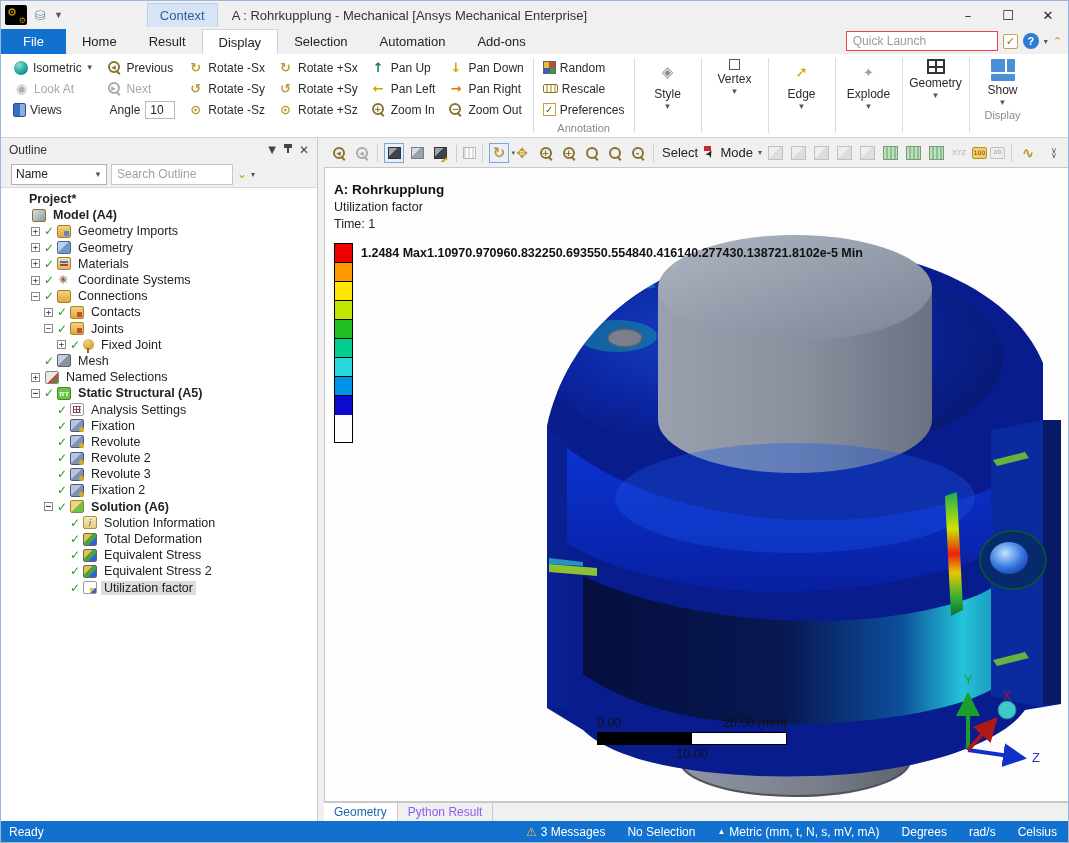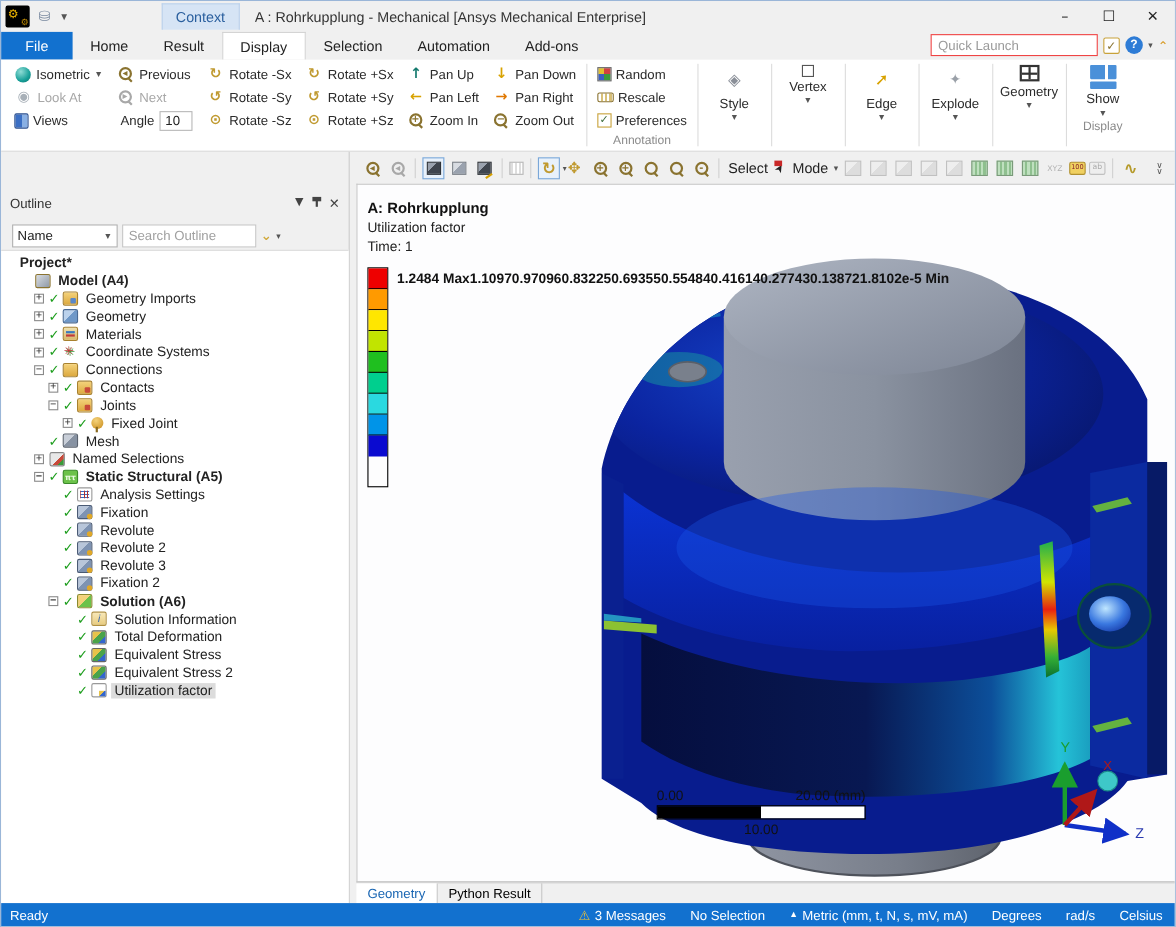--- a/index.html
+++ b/index.html
@@ -77,21 +77,21 @@
   [data-icon="edge-arrow"]::before{content:"➚";color:#d8a200;font-size:15px;font-weight:bold;}
   [data-icon="explode"]::before{content:"✦";color:#9aa0a8;font-size:13px;}
   [data-icon="viewports-grid"]{width:18px;height:15px;border:2px solid #333;background:linear-gradient(#333,#333) 50% 0/2px 100% no-repeat,linear-gradient(#333,#333) 0 50%/100% 2px no-repeat,#fff;}
   [data-icon="show-layout"]{width:24px;height:22px;position:relative;}
   [data-icon="show-layout"]::before{content:"";position:absolute;inset:0 0 9px 0;background:linear-gradient(90deg,#4a90d9 0 58%,#fff 58% 66%,#4a90d9 66%);border-radius:1px;}
   [data-icon="show-layout"]::after{content:"";position:absolute;inset:15px 0 0 0;background:#4a90d9;border-radius:1px;}
 
   
   .main{flex:1;display:flex;min-height:0;}
   .leftpanel{width:317px;flex:none;background:#f0f0f0;display:flex;flex-direction:column;border-right:1px solid #c8c8c8;}
-  .panelhdr{height:23px;display:flex;align-items:flex-start;padding:0 4px 0 8px;font-size:12px;color:#333;flex:none;margin-top:40px;}
+  .panelhdr{height:23px;display:flex;align-items:center;padding:0 4px 0 8px;font-size:12px;color:#333;flex:none;}
   .panelhdr .ttl{flex:1;}
   .ph-ic{width:18px;text-align:center;color:#444;font-size:10px;font-family:"DejaVu Sans",sans-serif;}
   .pin-ic{position:relative;width:14px;height:14px;}
   .pin-ic::before{content:"";position:absolute;left:6px;top:2px;width:2px;height:8px;background:#444;}
   .pin-ic::after{content:"";position:absolute;left:3px;top:1px;width:8px;height:4px;background:#444;}
   .searchrow{height:26px;display:flex;align-items:center;padding:0 6px 0 10px;gap:4px;flex:none;}
   .name-combo{width:96px;height:21px;border:1px solid #b0b0b0;background:#fff;display:flex;align-items:center;padding:0 4px;}
   .name-combo .v{flex:1;}
   .name-combo .drop{font-size:8px;color:#555;}
   .search-input{width:122px;height:21px;border:1px solid #c6c6c6;background:#fff;font-size:12px;padding:0 5px;font-family:"Liberation Sans",sans-serif;}
@@ -172,21 +172,21 @@
   .band:last-child{border-bottom:none;}
   .lvals{display:flex;flex-direction:row;justify-content:space-between;margin-left:8px;padding:14px 0 14px 0;position:relative;top:-14px;height:200px;}
   .lval{font-size:12.5px;color:#111;height:19px;display:flex;align-items:center;font-weight:bold;}
   .lval.bold{font-weight:bold;}
   .scalebar{position:absolute;left:272px;bottom:40px;z-index:5;width:190px;}
   .sb-labels{display:flex;justify-content:space-between;font-size:12.5px;color:#111;margin-bottom:2px;}
   .sb-bar{height:13px;border:1px solid #000;background:linear-gradient(90deg,#000 0 50%,#fff 50%);}
   .sb-mid{text-align:center;font-size:12.5px;color:#111;margin-top:2px;}
   .triad{position:absolute;right:28px;bottom:28px;z-index:5;}
   .vtabs{height:19px;background:#f0f0f0;display:flex;align-items:stretch;border-top:1px solid #c8c8c8;flex:none;margin-left:6px;font-size:12px;}
-  .vtab{padding:2px 10px;display:flex;align-items:center;color:#000000;border-right:1px solid #c8c8c8;}
+  .vtab{padding:2px 10px;display:flex;align-items:center;color:#8b5cf6;border-right:1px solid #c8c8c8;}
   .vtab.active{background:#fff;color:#1a66b3;}
 
   
   .statusbar{height:21px;background:#1271cf;color:#fff;display:flex;align-items:center;font-size:12px;flex:none;}
   .statusbar .left{padding-left:8px;flex:1;}
   .sb-item{padding:0 11px;display:flex;align-items:center;gap:4px;white-space:nowrap;}
   .warn{color:#f4c430;font-family:"DejaVu Sans",sans-serif;font-size:12px;}
   .tri-up{font-size:8px;}
 </style>
 </head>
@@ -409,21 +409,21 @@
       <div class="searchrow">
         <div class="name-combo">
           <span class="v">Name</span>
           <span class="drop">▼</span>
         </div>
         <input class="search-input" placeholder="Search Outline" style="">
         <span class="gold-chev">⌄</span>
         <span class="mini-drop">▾</span>
       </div>
       <div class="tree" id="tree">
-          <div class="trow bold" style="padding-left: 1px;">
+          <div class="trow bold" style="padding-left: 12px;">
             <span class="expsp"></span>
             <span class="tlbl">Project*</span>
           </div>
           <div class="trow bold" style="padding-left: 17px;">
             <span class="expsp"></span>
             <span class="tico" data-icon="model"></span>
             <span class="tlbl">Model (A4)</span>
           </div>
           <div class="trow" style="padding-left: 30px;">
             <span class="exp">+</span>

